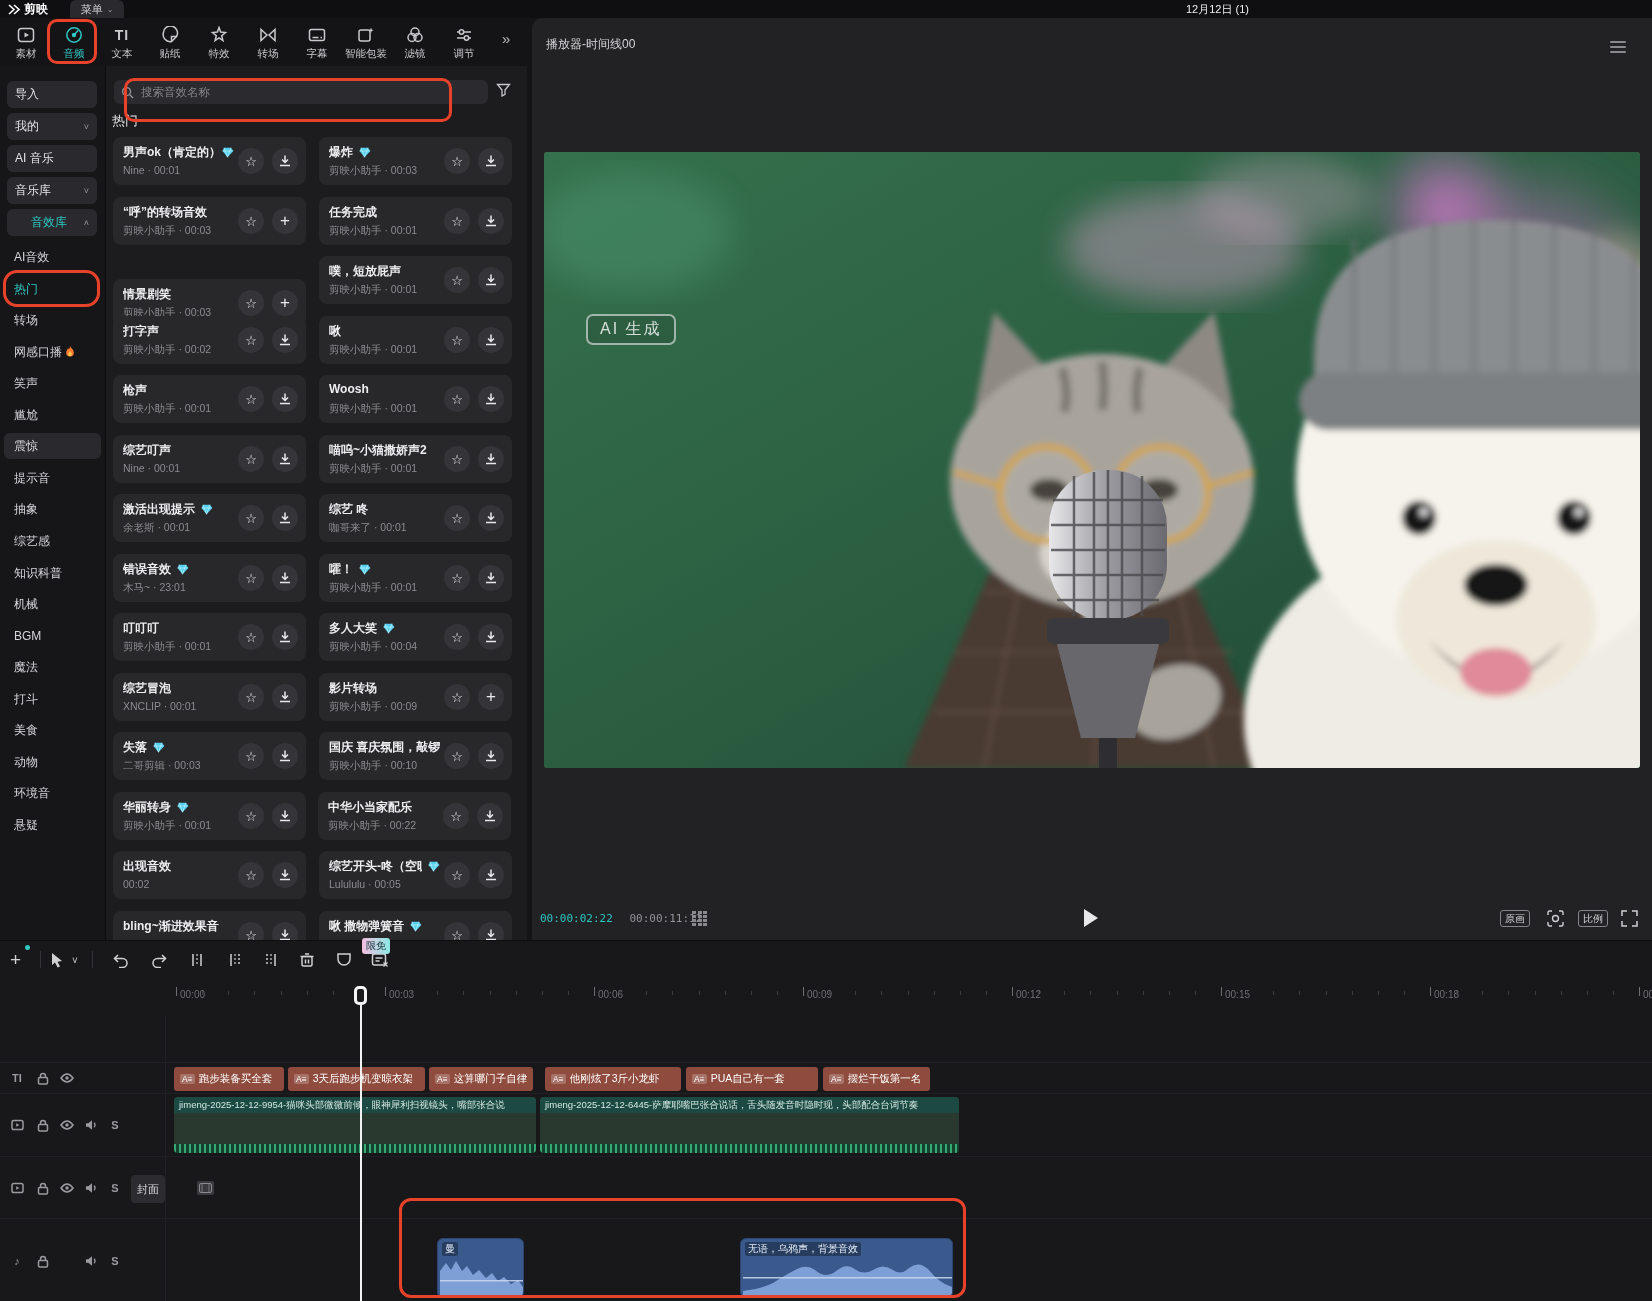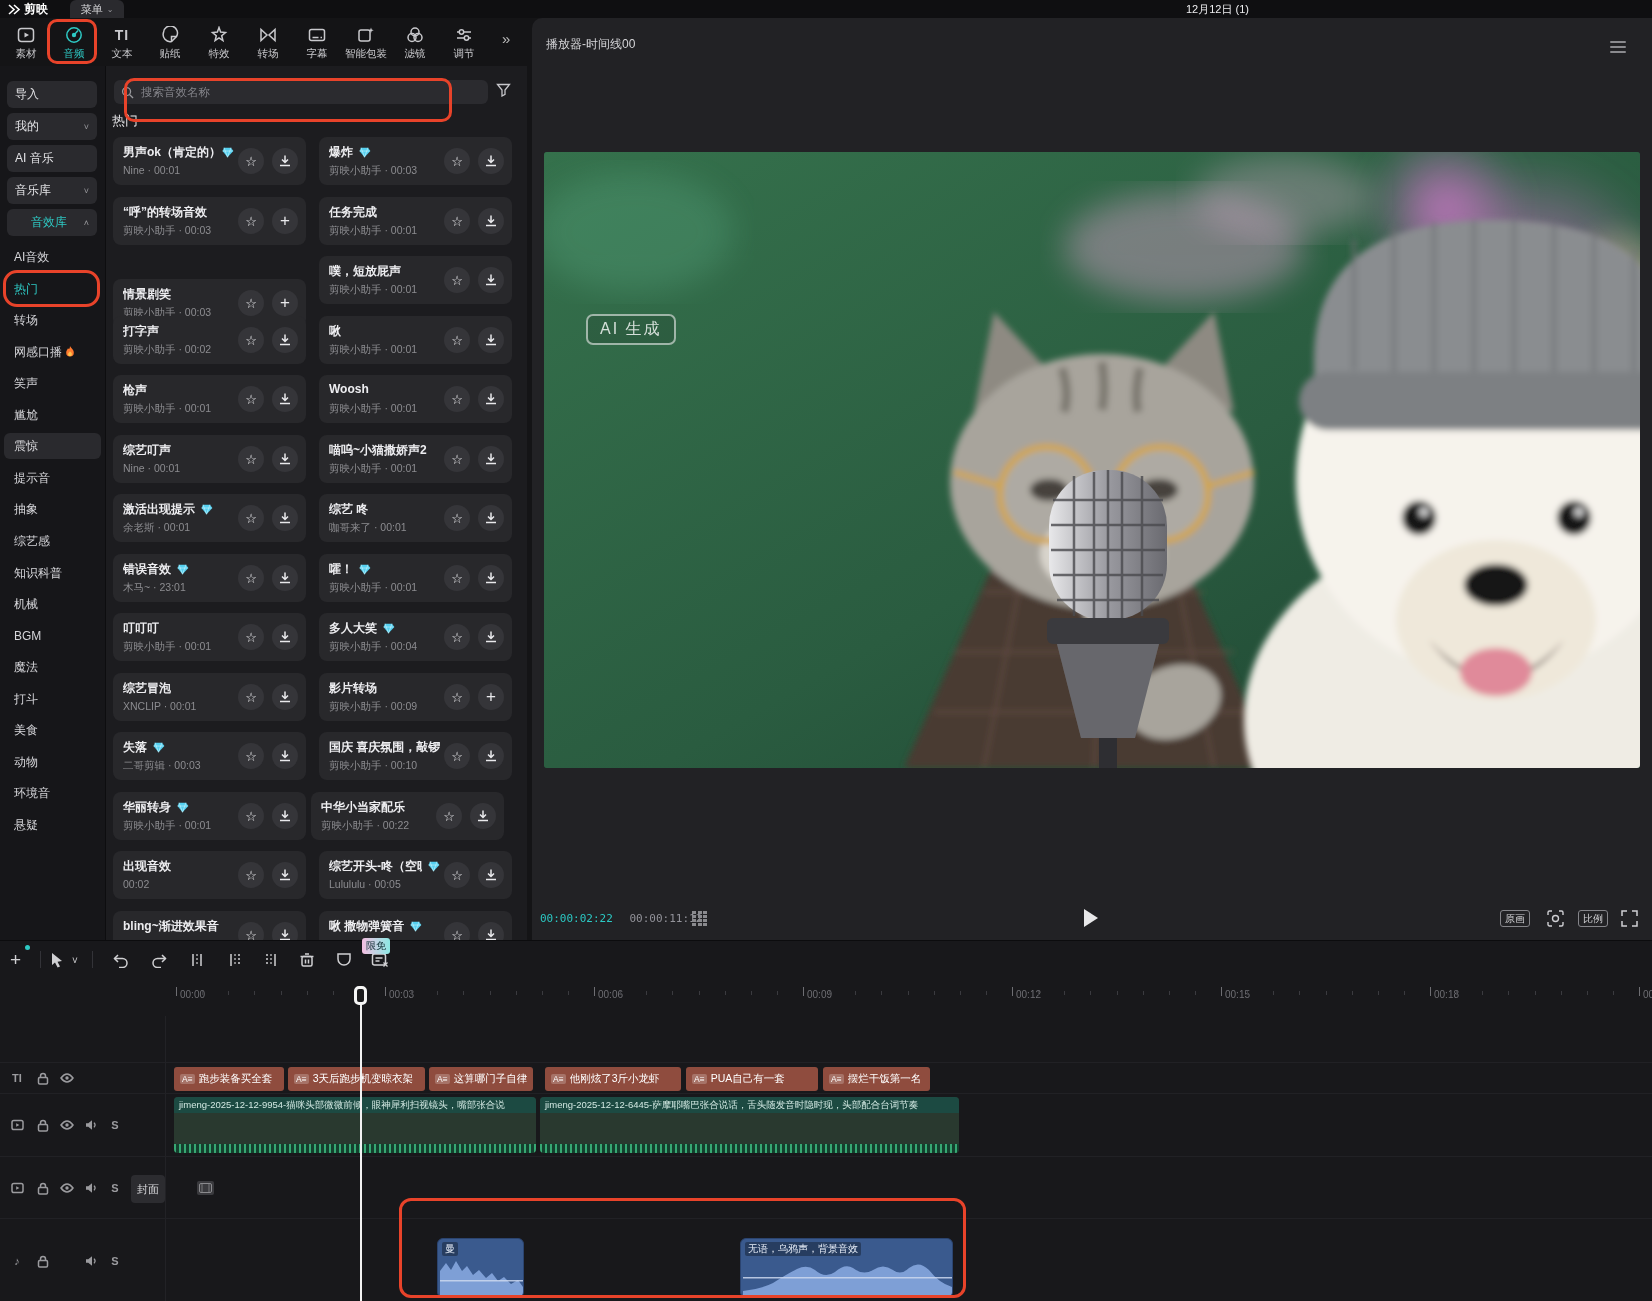--- a/index.html
+++ b/index.html
@@ -710,21 +710,21 @@
        <div class="snd-btn star">☆</div>
        <div class="snd-btn act">
             <span>
               <svg width="14" height="14" viewBox="0 0 14 14" fill="none" stroke="currentColor" stroke-width="1.5">
                 <path d="M7 1.5v7M4 5.5l3 3 3-3"></path>
                 <path d="M2 11.5h10"></path>
               </svg>
             </span>
           </div>
         </div>
-        <div class="snd-card" style="left: 205px; top: 726px;">
+        <div class="snd-card" style="left: 212px; top: 726px;">
           <div class="snd-title">
             <span>中华小当家配乐</span>
           </div>
        <div class="snd-meta">剪映小助手 · 00:22</div>
        <div class="snd-btn star">☆</div>
        <div class="snd-btn act">
             <span>
               <svg width="14" height="14" viewBox="0 0 14 14" fill="none" stroke="currentColor" stroke-width="1.5">
                 <path d="M7 1.5v7M4 5.5l3 3 3-3"></path>
                 <path d="M2 11.5h10"></path>

